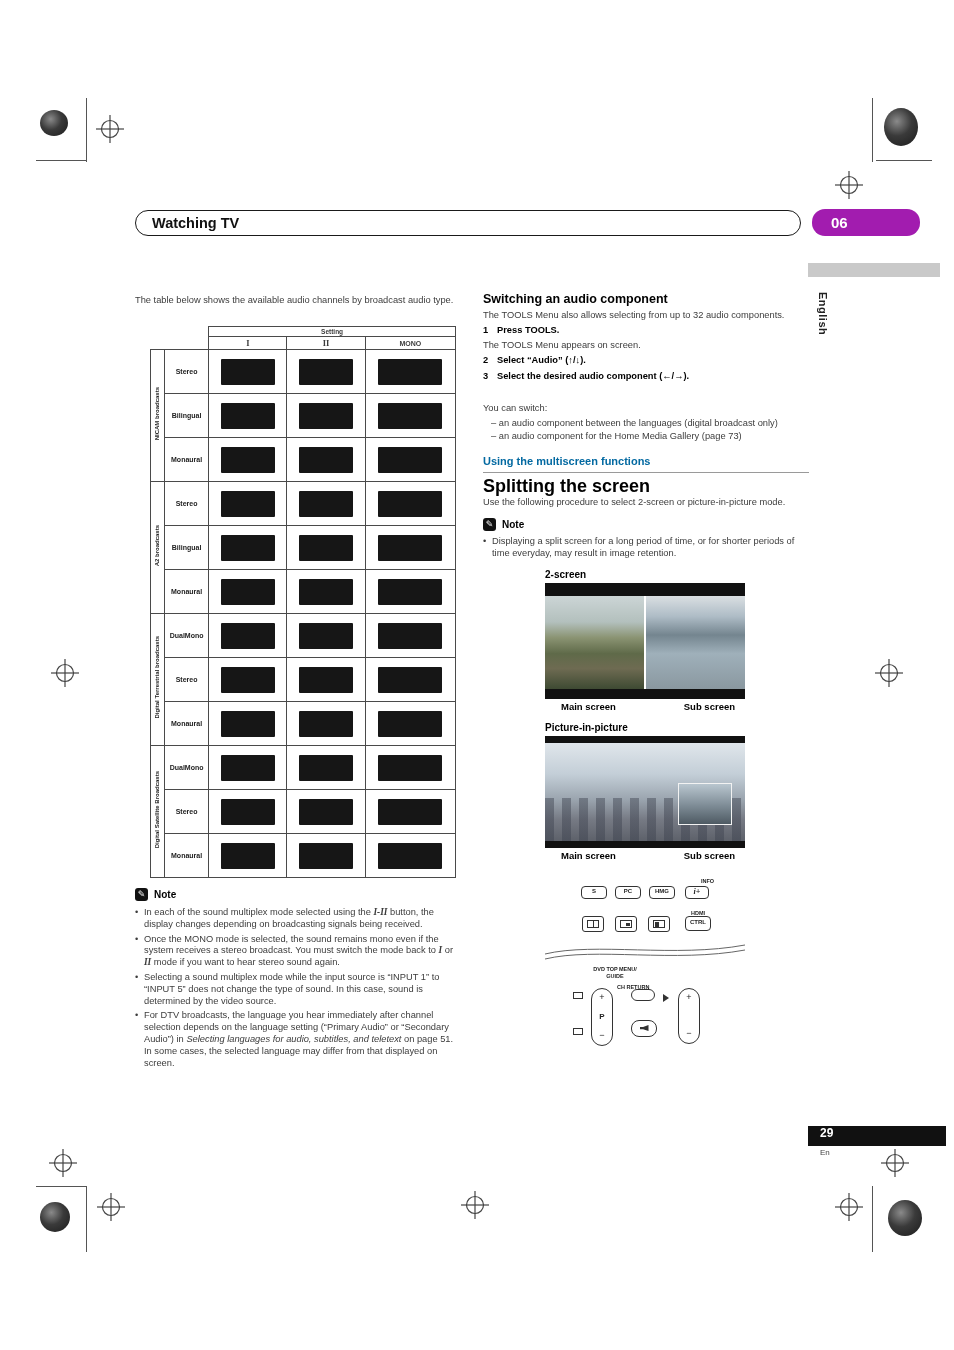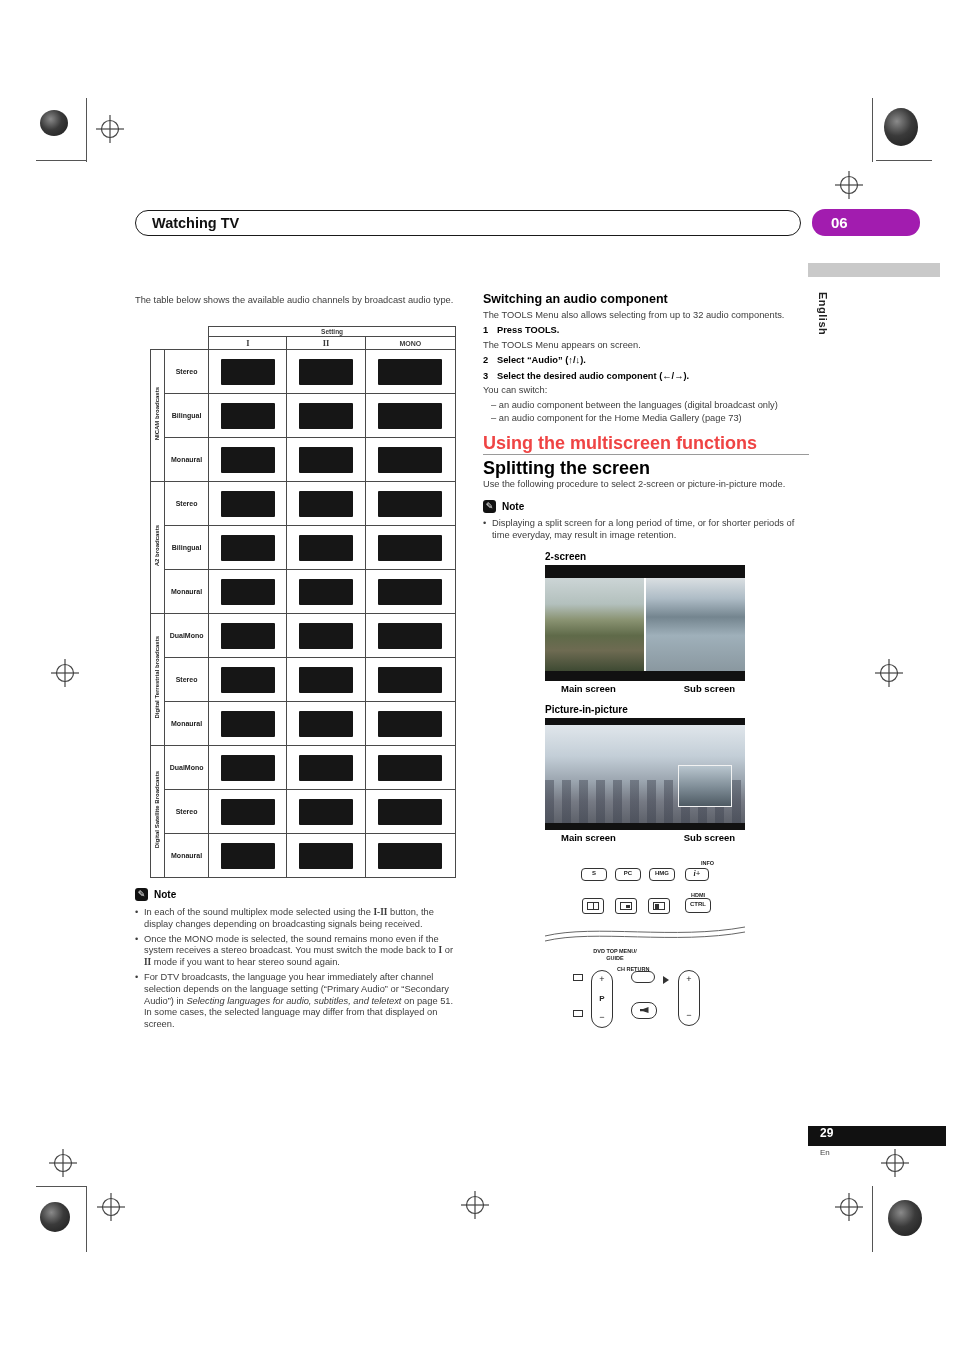--- a/index.html
+++ b/index.html
@@ -55,27 +55,27 @@
   .osd-w { width:64px; }
 
   
   .note-block { position:absolute; left:135px; top:888px; width:324px; }
   .note-head { display:flex; align-items:center; gap:6px; margin-bottom:6px; }
   .note-icon { width:13px; height:13px; background:#111; border-radius:3px; color:#fff;
     font-size:9px; line-height:13px; text-align:center; flex:0 0 13px; }
   .note-title { font-size:10px; font-weight:bold; color:#000; }
   .bullet { position:relative; padding-left:9px; font-size:9.3px; line-height:11.8px; margin-bottom:3px; }
   .bullet::before { content:"•"; position:absolute; left:0; top:0; }
-  .rom { font-family:"Liberation Serif", serif; font-weight:bold; }
+  .rom { font-family:"Liberation Serif", serif; font-weight:bold;font-style:italic; }
   .it { font-style:italic; }
 
   
   .right-col { position:absolute; left:483px; top:294px; width:326px; font-size:9.3px; line-height:11.5px; }
   .right-col h3 { font-size:12.5px; color:#000; margin:0 0 4px 0; }
-  .right-col h2 { font-size:18px; color:#ef4444; margin:13px 0 8px 0; padding-bottom:5px;
+  .right-col h2 { font-size:11px; color:#0369a1; margin:13px 0 8px 0; padding-bottom:5px;
     border-bottom:1.5px solid #9a9a9a; }
   .right-col p { margin-bottom:3px; }
   .step { font-weight:bold; color:#000; margin-top:4px; }
   .stepnum { display:inline-block; width:14px; }
   .dash { padding-left:16px; text-indent:-8px; margin-bottom:2px; }
   .sub-h { font-size:18px; font-weight:bold; color:#000; margin:8px 0 4px 0; }
   .rnote-head { display:flex; align-items:center; gap:6px; margin:10px 0 5px 0; }
 
   .fig-caption { font-size:10px; font-weight:bold; color:#000; margin:9px 0 3px 62px; }
   .fig { width:200px; margin-left:62px; background:#111; }
@@ -378,31 +378,32 @@
   </tbody>
     </table>
 
   <div class="note-block">
     <div class="note-head">
       <div class="note-icon">✎</div>
       <div class="note-title">Note</div>
     </div>
     <div class="bullet"><span>In each of the sound multiplex mode selected using the </span><span class="rom">I-II</span><span> button, the display changes depending on broadcasting signals being received.</span></div>
     <div class="bullet"><span>Once the MONO mode is selected, the sound remains mono even if the system receives a stereo broadcast. You must switch the mode back to </span><span class="rom">I</span><span> or </span><span class="rom">II</span><span> mode if you want to hear stereo sound again.</span></div>
+    <div class="bullet">Selecting a sound multiplex mode while the input source is “INPUT 1” to “INPUT 5” does not change the type of sound. In this case, sound is determined by the video source.</div>
     <div class="bullet"><span>For DTV broadcasts, the language you hear immediately after channel selection depends on the language setting (“Primary Audio” or “Secondary Audio”) in </span><span class="it">Selecting languages for audio, subtitles, and teletext</span><span> on page 51. In some cases, the selected language may differ from that displayed on screen.</span></div>
   </div>
 
   <div class="right-col">
     <h3>Switching an audio component</h3>
     <p>The TOOLS Menu also allows selecting from up to 32 audio components.</p>
     <p class="step"><span class="stepnum">1</span><span>Press TOOLS.</span></p>
     <p>The TOOLS Menu appears on screen.</p>
     <p class="step"><span class="stepnum">2</span><span>Select “Audio” (↑/↓).</span></p>
     <p class="step"><span class="stepnum">3</span><span>Select the desired audio component (←/→).</span></p>
-    <p style="margin-top:3px;">You can switch:</p>
+    <p style="margin-top:21px;">You can switch:</p>
     <div class="dash">– an audio component between the languages (digital broadcast only)</div>
     <div class="dash">– an audio component for the Home Media Gallery (page 73)</div>
 
     <h2>Using the multiscreen functions</h2>
 
     <div class="sub-h">Splitting the screen</div>
     <p>Use the following procedure to select 2-screen or picture-in-picture mode.</p>
 
     <div class="rnote-head">
       <div class="note-icon">✎</div>

